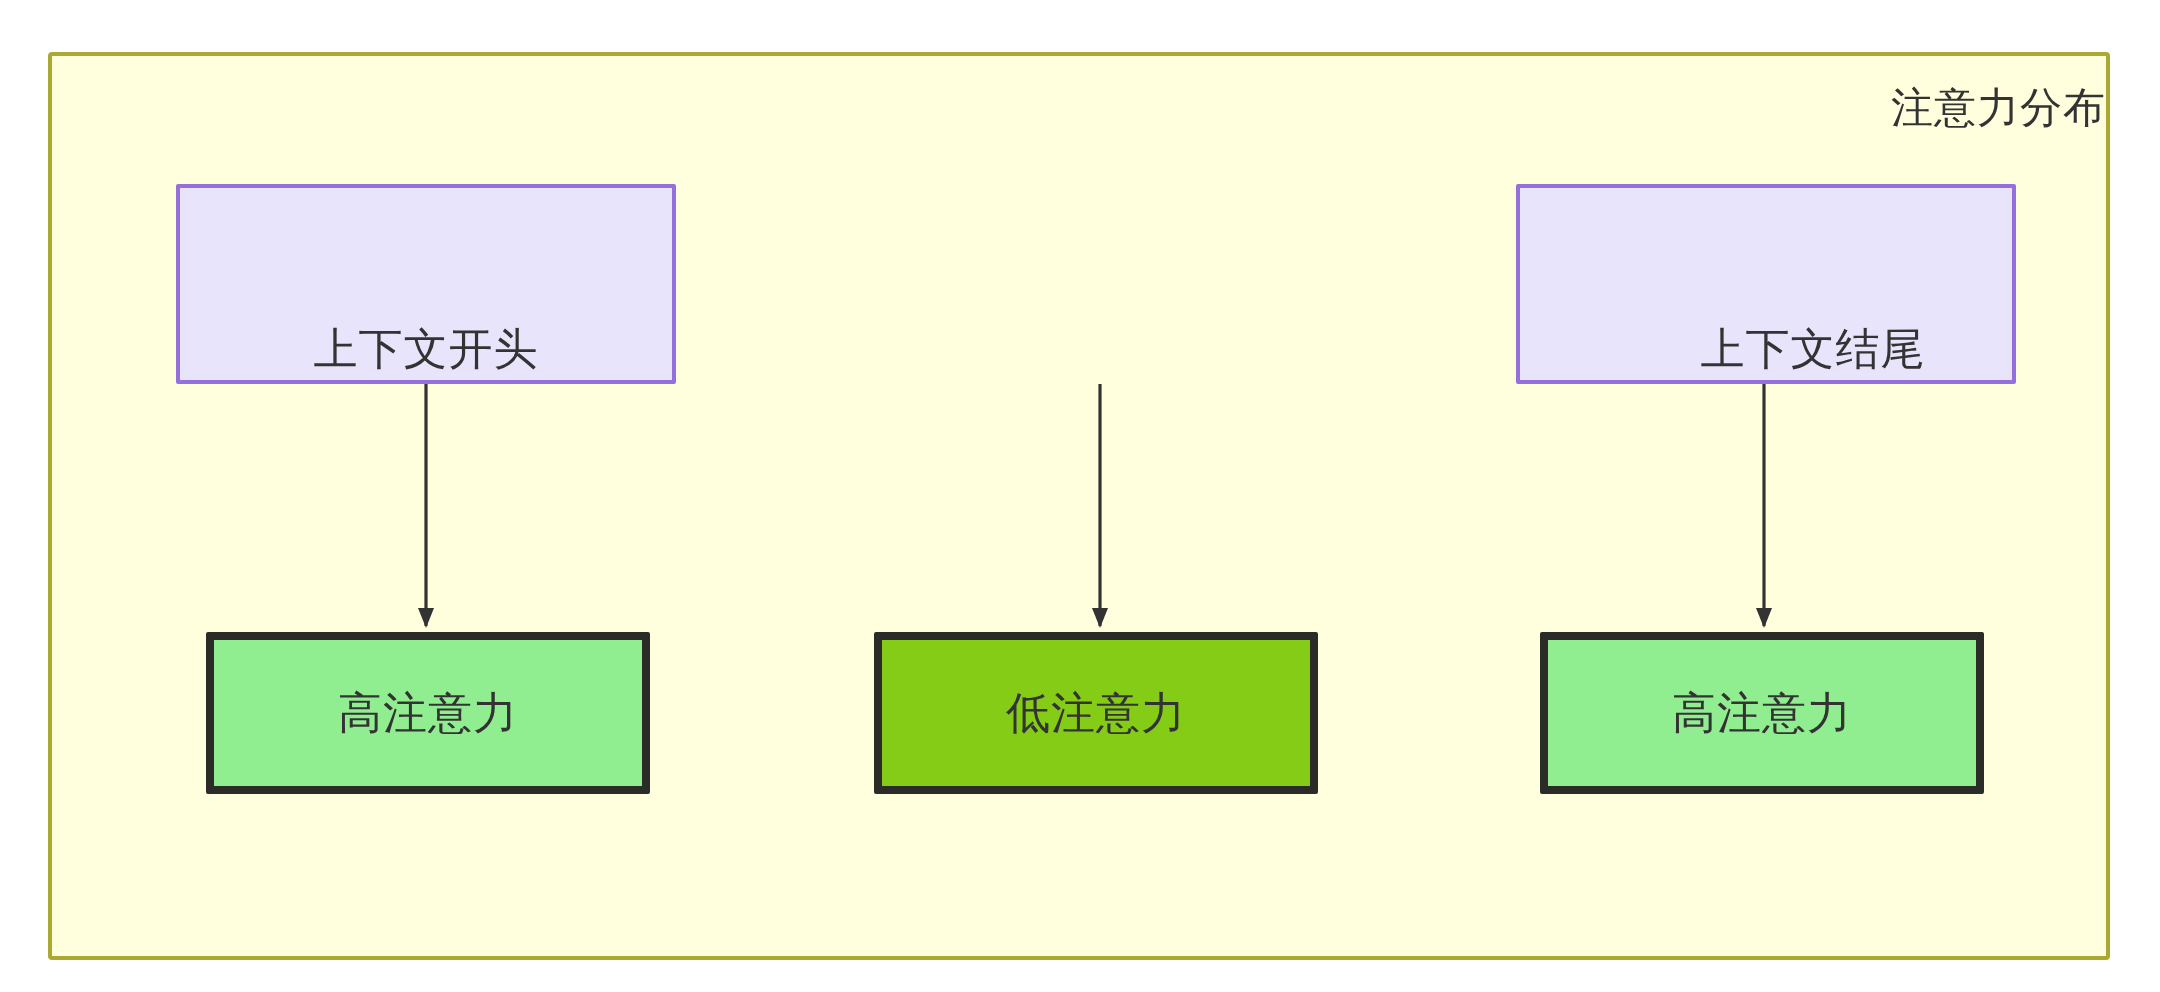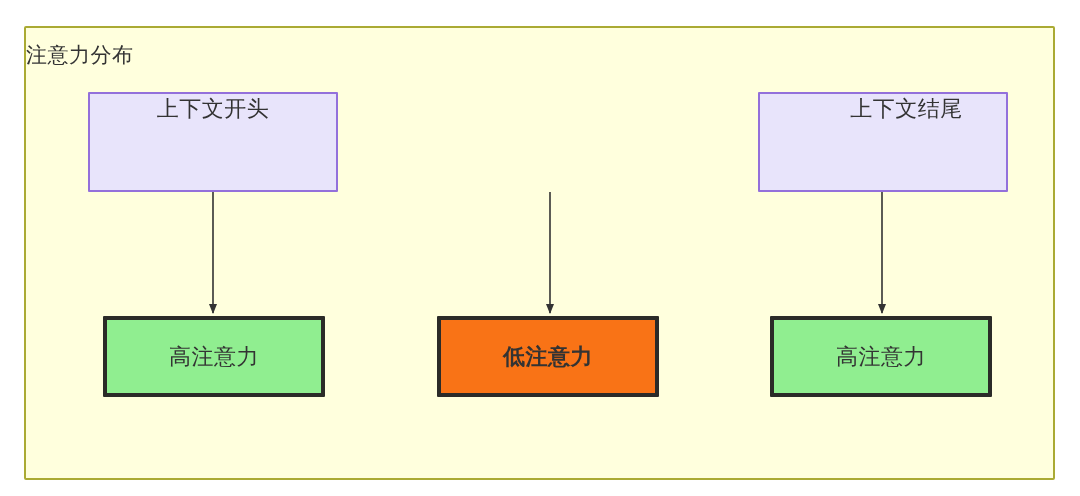--- a/index.html
+++ b/index.html
@@ -32,36 +32,36 @@
     background: #ffffdd;
     border: 2px solid #aaaa33;
     border-radius: 2px;
   }
 
   .subgraph-title {
     position: absolute;
     left: 0;
     top: 14px;
     width: 100%;
-    text-align: left;
+    text-align: right;
     font-size: 21px;
     line-height: 26px;
     color: #333333;
     letter-spacing: 0.5px;
   }
 
   
   .node-top {
     position: absolute;
     box-sizing: border-box;
     background: #e8e4fb;
     border: 2px solid #9370db;
     border-radius: 1px;
     display: flex;
-    align-items: flex-start;
+    align-items: flex-end;
     justify-content: center;
     font-size: 22px;
     color: #333333;
     letter-spacing: 0.5px;
     top: 92px;
     height: 100px;
     width: 250px;
   }
   .node-top.c1 { left: 88px; }
   .node-top.c2 { left: 425px; }
@@ -81,21 +81,21 @@
     letter-spacing: 0.5px;
     top: 316px;
     height: 81px;
     width: 222px;
   }
   .node-bottom.c1 { left: 103px; }
   .node-bottom.c2 { left: 437px; }
   .node-bottom.c3 { left: 770px; }
 
   .fill-green { background: #90ee90; }
-  .fill-red   { background: #f97316; font-weight: bold; }
+  .fill-red   { background: #84cc16; }
 
   
   #arrows {
     position: absolute;
     left: 0;
     top: 0;
     width: 1080px;
     height: 496px;
     pointer-events: none;
   }

